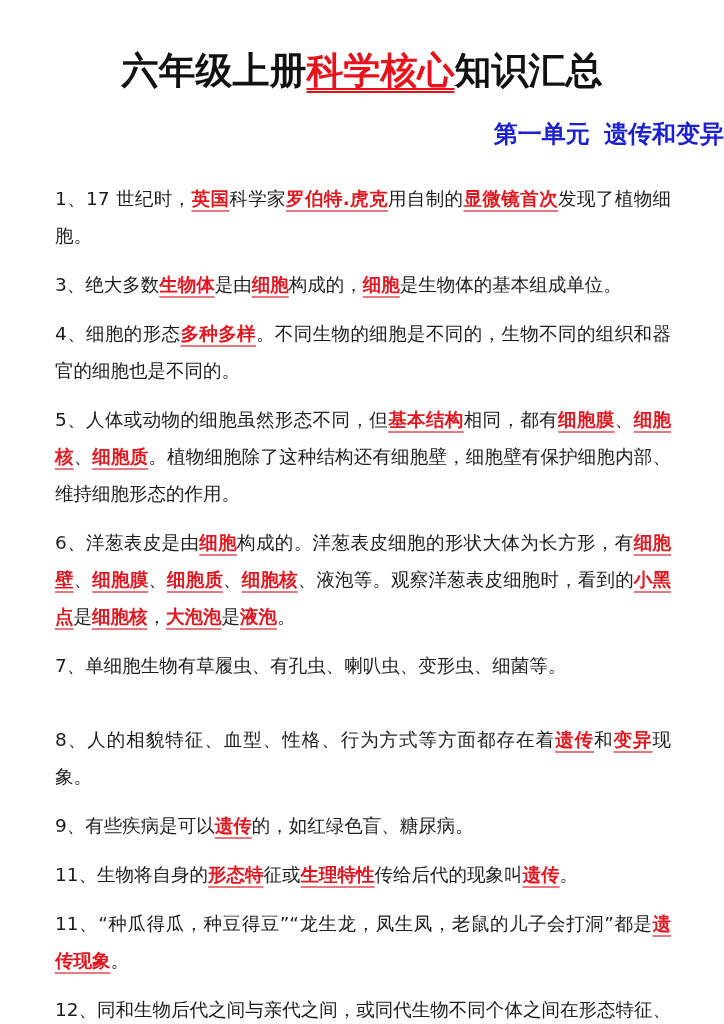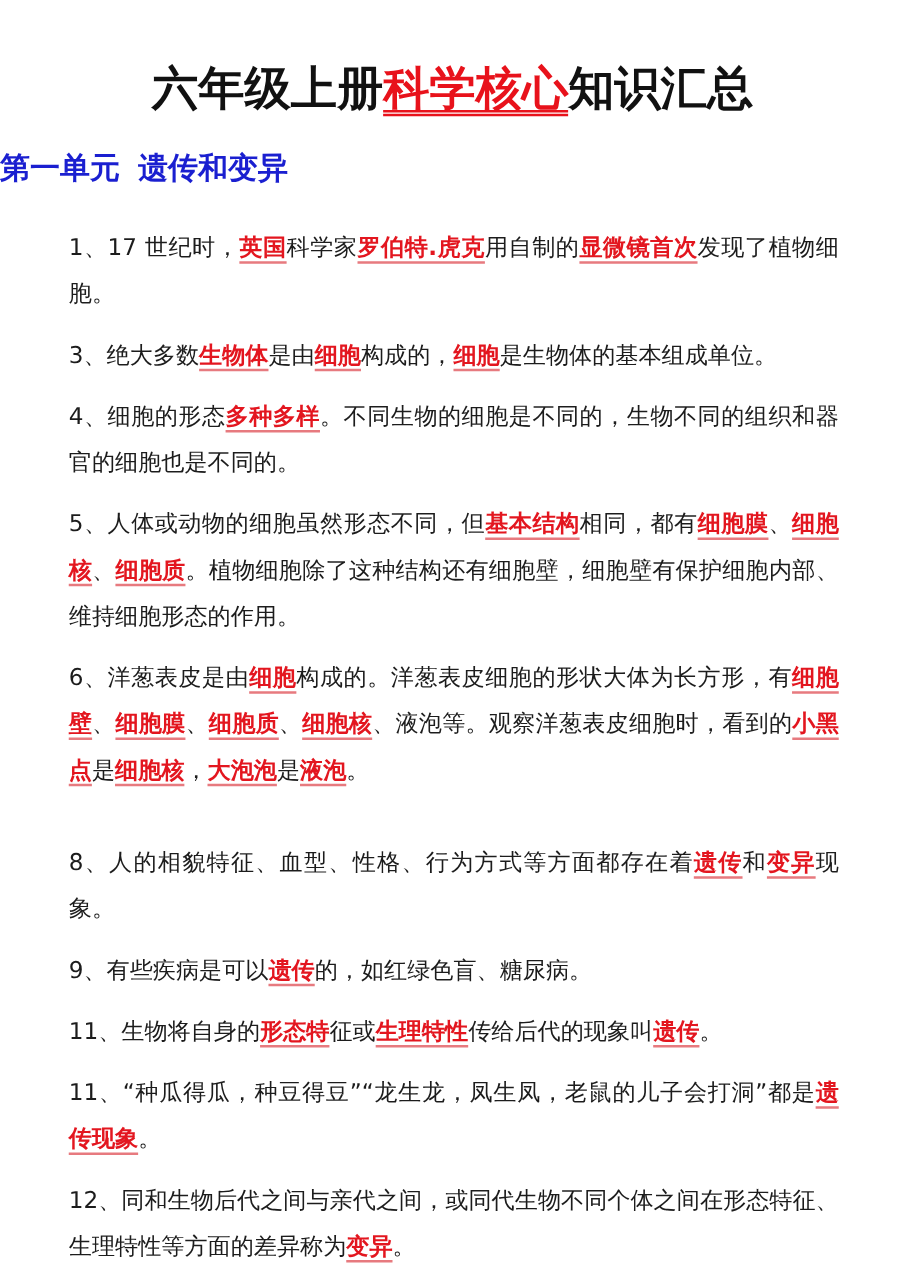--- a/index.html
+++ b/index.html
@@ -35,21 +35,21 @@
     .title .hl {
       color: #e8121b;
       text-decoration: underline double #e8121b;
       text-decoration-thickness: 2px;
       text-underline-offset: 5px;
     }
     .subtitle {
       position: absolute;
       top: 116px;
       left: 0; width: 724px;
-      text-align: left;
+      text-align: right;
       font-size: 24px;
       font-weight: bold;
       color: #1a1fd0;
       line-height: 36px;
       word-spacing: 6px;
     }
     .content {
       position: absolute;
       left: 43px;
       top: 168px;
@@ -84,19 +84,20 @@
   </div>
 
   <div class="subtitle">第一单元  遗传和变异</div>
 
   <div class="content" id="content">
       <p class="item"><span>1、17 世纪时，</span><span class="kw">英国</span><span>科学家</span><span class="kw">罗伯特.虎克</span><span>用自制的</span><span class="kw">显微镜首次</span><span>发现了植物细胞。</span></p>
       <p class="item"><span>3、绝大多数</span><span class="kw">生物体</span><span>是由</span><span class="kw">细胞</span><span>构成的，</span><span class="kw">细胞</span><span>是生物体的基本组成单位。</span></p>
       <p class="item"><span>4、细胞的形态</span><span class="kw">多种多样</span><span>。不同生物的细胞是不同的，生物不同的组织和器官的细胞也是不同的。</span></p>
       <p class="item"><span>5、人体或动物的细胞虽然形态不同，但</span><span class="kw">基本结构</span><span>相同，都有</span><span class="kw">细胞膜</span><span>、</span><span class="kw">细胞核</span><span>、</span><span class="kw">细胞质</span><span>。植物细胞除了这种结构还有细胞壁，细胞壁有保护细胞内部、维持细胞形态的作用。</span></p>
       <p class="item"><span>6、洋葱表皮是由</span><span class="kw">细胞</span><span>构成的。洋葱表皮细胞的形状大体为长方形，有</span><span class="kw">细胞壁</span><span>、</span><span class="kw">细胞膜</span><span>、</span><span class="kw">细胞质</span><span>、</span><span class="kw">细胞核</span><span>、液泡等。观察洋葱表皮细胞时，看到的</span><span class="kw">小黑点</span><span>是</span><span class="kw">细胞核</span><span>，</span><span class="kw">大泡泡</span><span>是</span><span class="kw">液泡</span><span>。</span></p>
+      <p class="item"><span>7、单细胞生物有草履虫、有孔虫、喇叭虫、变形虫、细菌等。</span></p>
       <p class="item gap"><span>8、人的相貌特征、血型、性格、行为方式等方面都存在着</span><span class="kw">遗传</span><span>和</span><span class="kw">变异</span><span>现象。</span></p>
       <p class="item"><span>9、有些疾病是可以</span><span class="kw">遗传</span><span>的，如红绿色盲、糖尿病。</span></p>
       <p class="item"><span>11、生物将自身的</span><span class="kw">形态特</span><span>征或</span><span class="kw">生理特性</span><span>传给后代的现象叫</span><span class="kw">遗传</span><span>。</span></p>
       <p class="item"><span>11、“种瓜得瓜，种豆得豆”“龙生龙，凤生凤，老鼠的儿子会打洞”都是</span><span class="kw">遗传现象</span><span>。</span></p>
       <p class="item"><span>12、同和生物后代之间与亲代之间，或同代生物不同个体之间在形态特征、生理特性等方面的差异称为</span><span class="kw">变异</span><span>。</span></p>
     </div>
 </div>
 
 </body></html>

